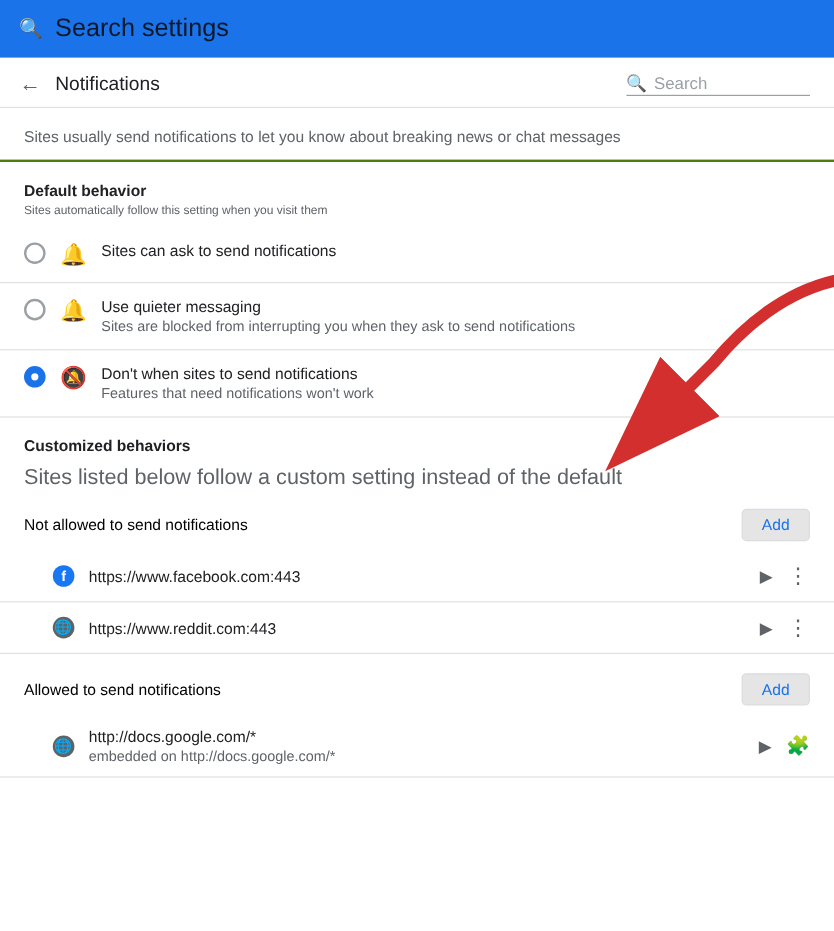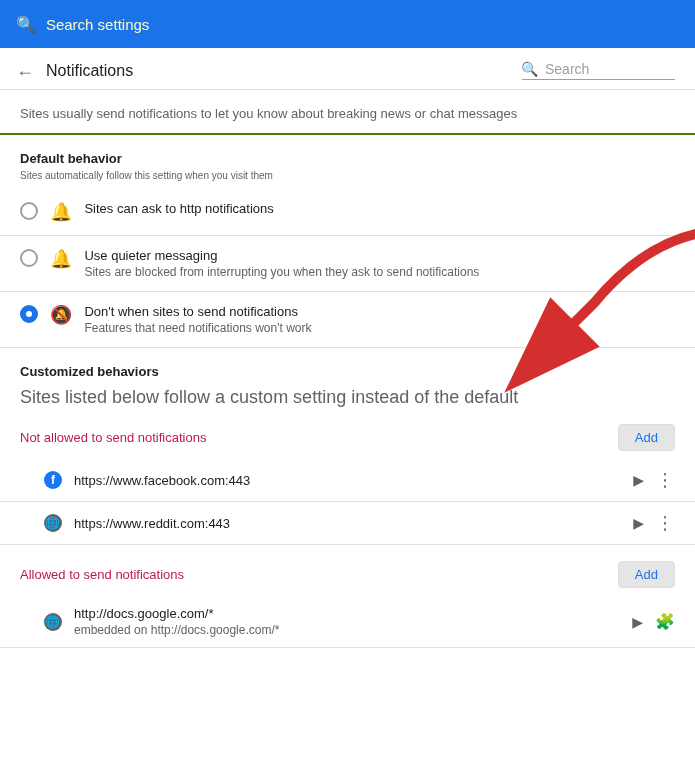--- a/index.html
+++ b/index.html
@@ -8,21 +8,21 @@
     
     .top-bar {
       background: #1a73e8;
       height: 48px;
       display: flex;
       align-items: center;
       padding: 0 16px;
       gap: 10px;
     }
     .top-bar-search-icon { color: #fff; font-size: 16px; }
-    .top-bar-text { color: #fef9c3; font-size: 15px; }
+    .top-bar-text { color: #0f172a; font-size: 21px; }
 
     
     .header {
       display: flex;
       align-items: center;
       justify-content: space-between;
       padding: 12px 20px 8px 16px;
       border-bottom: 1px solid #e0e0e0;
     }
     .header-left { display: flex; align-items: center; gap: 12px; }
@@ -81,21 +81,21 @@
     .customized-title { font-size: 13px; font-weight: 700; color: #202124; }
     .customized-desc { font-size: 18px; color: #5f6368; padding: 4px 20px 0 20px; }
 
     
     .list-section-header {
       display: flex;
       align-items: center;
       justify-content: space-between;
       padding: 16px 20px 8px 20px;
     }
-    .list-section-label { font-size: 13px; color: #be185d; }
+    .list-section-label { font-size: 13px; color: #000000; }
     .add-btn {
       border: 1px solid #dadce0;
       border-radius: 4px;
       padding: 5px 16px;
       font-size: 13px;
       color: #1a73e8;
       background: #e5e5e5;
       cursor: pointer;
       font-weight: 500;
     }
@@ -152,21 +152,21 @@
 
 <div class="description">Sites usually send notifications to let you know about breaking news or chat messages</div>
 
 <div class="section-title">Default behavior</div>
 <div class="section-desc">Sites automatically follow this setting when you visit them</div>
 
 <div class="radio-option">
   <div class="radio-btn"></div>
   <span class="radio-icon">🔔</span>
   <div>
-    <div class="radio-label">Sites can ask to http notifications</div>
+    <div class="radio-label">Sites can ask to send notifications</div>
   </div>
 </div>
 
 <div class="radio-option">
   <div class="radio-btn"></div>
   <span class="radio-icon">🔔</span>
   <div>
     <div class="radio-label">Use quieter messaging</div>
     <div class="radio-sublabel">Sites are blocked from interrupting you when they ask to send notifications</div>
   </div>

